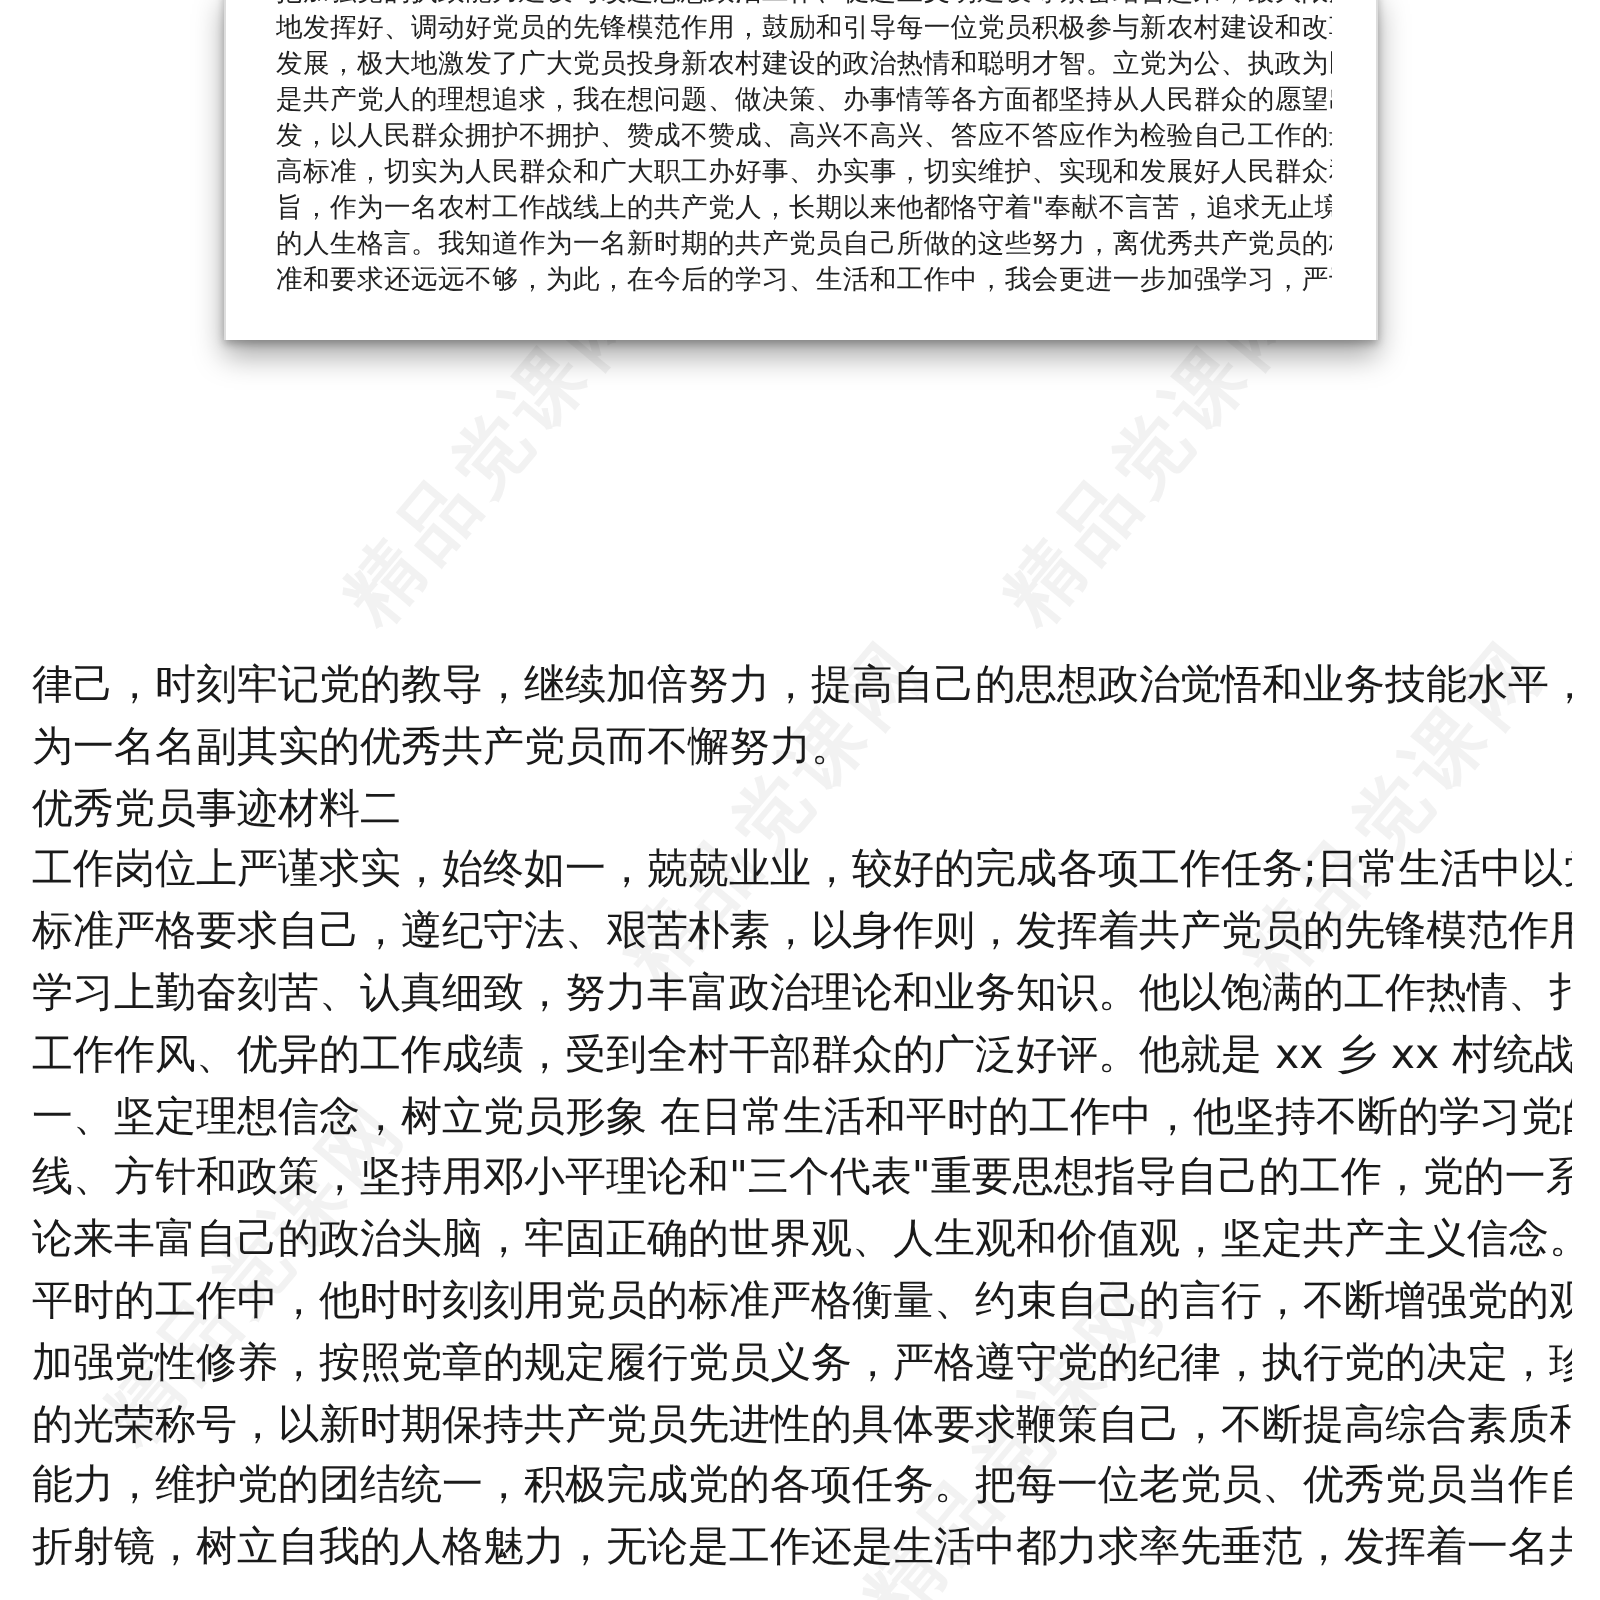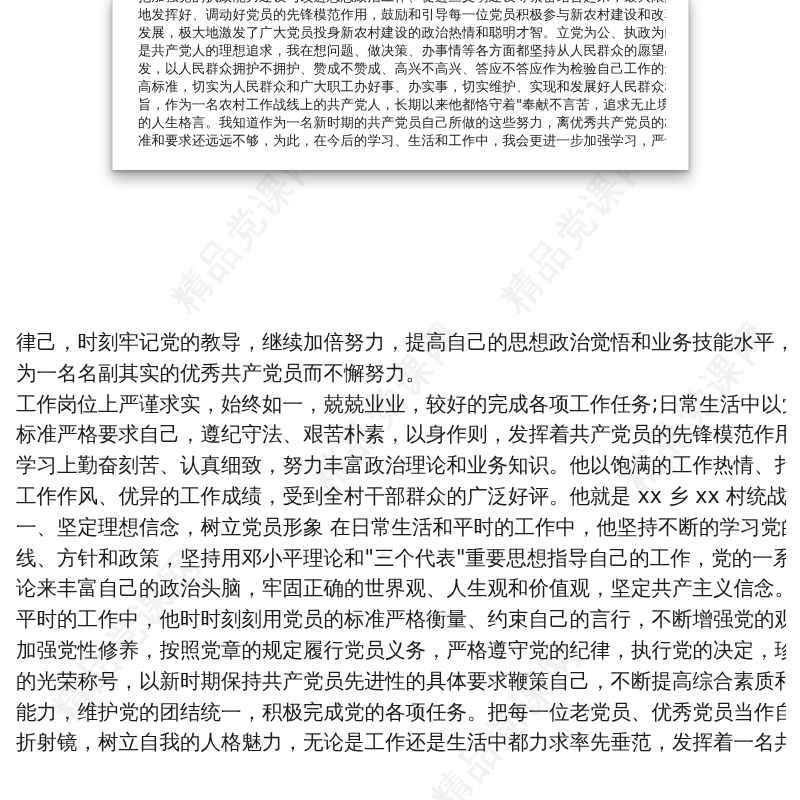--- a/index.html
+++ b/index.html
@@ -100,20 +100,21 @@
       <span class="card-line">高标准，切实为人民群众和广大职工办好事、办实事，切实维护、实现和发展好人民群众和</span>
       <span class="card-line">旨，作为一名农村工作战线上的共产党人，长期以来他都恪守着"奉献不言苦，追求无止境"</span>
       <span class="card-line">的人生格言。我知道作为一名新时期的共产党员自己所做的这些努力，离优秀共产党员的标</span>
       <span class="card-line">准和要求还远远不够，为此，在今后的学习、生活和工作中，我会更进一步加强学习，严于</span>
     </div>
   </div>
 
   <div class="body-text">
     <span class="body-line">律己，时刻牢记党的教导，继续加倍努力，提高自己的思想政治觉悟和业务技能水平，为成</span>
     <span class="body-line">为一名名副其实的优秀共产党员而不懈努力。</span>
+    <span class="body-line">优秀党员事迹材料二</span>
     <span class="body-line">工作岗位上严谨求实，始终如一，兢兢业业，较好的完成各项工作任务;日常生活中以党员的</span>
     <span class="body-line">标准严格要求自己，遵纪守法、艰苦朴素，以身作则，发挥着共产党员的先锋模范作用;政治</span>
     <span class="body-line">学习上勤奋刻苦、认真细致，努力丰富政治理论和业务知识。他以饱满的工作热情、扎实的</span>
     <span class="body-line">工作作风、优异的工作成绩，受到全村干部群众的广泛好评。他就是 xx 乡 xx 村统战委员、</span>
     <span class="body-line">一、坚定理想信念，树立党员形象 在日常生活和平时的工作中，他坚持不断的学习党的路</span>
     <span class="body-line">线、方针和政策，坚持用邓小平理论和"三个代表"重要思想指导自己的工作，党的一系列理</span>
     <span class="body-line">论来丰富自己的政治头脑，牢固正确的世界观、人生观和价值观，坚定共产主义信念。 在</span>
     <span class="body-line">平时的工作中，他时时刻刻用党员的标准严格衡量、约束自己的言行，不断增强党的观念，</span>
     <span class="body-line">加强党性修养，按照党章的规定履行党员义务，严格遵守党的纪律，执行党的决定，珍惜党</span>
     <span class="body-line">的光荣称号，以新时期保持共产党员先进性的具体要求鞭策自己，不断提高综合素质和业务</span>

